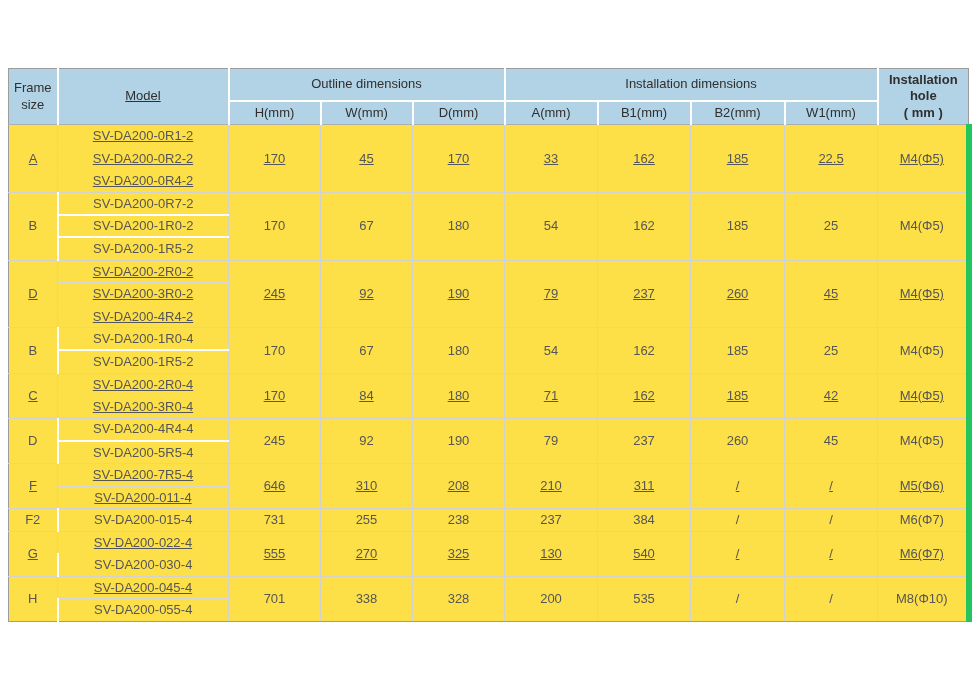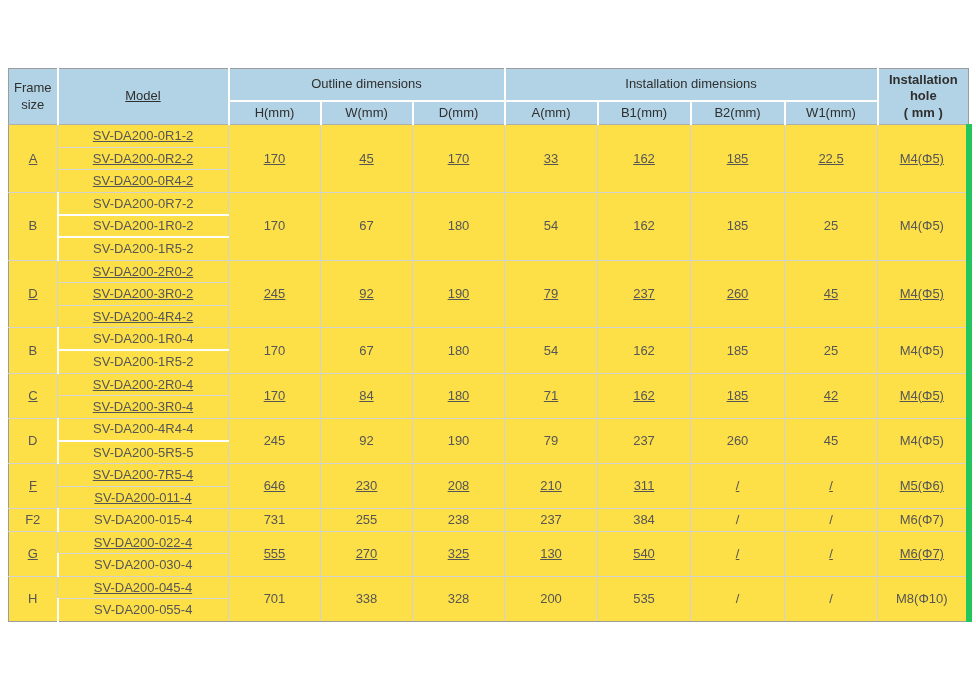--- a/index.html
+++ b/index.html
@@ -187,27 +187,27 @@
           <td class="c-data s-blue g-start" rowspan="2">245</td>
           <td class="c-data s-blue g-start" rowspan="2">92</td>
           <td class="c-data s-blue g-start" rowspan="2">190</td>
           <td class="c-data s-blue g-start" rowspan="2">79</td>
           <td class="c-data s-blue g-start" rowspan="2">237</td>
           <td class="c-data s-blue g-start" rowspan="2">260</td>
           <td class="c-data s-blue g-start" rowspan="2">45</td>
           <td class="c-hole s-blue g-start" rowspan="2">M4(Φ5)</td>
         </tr>
         <tr class="row">
-          <td class="c-model s-blue">SV-DA200-5R5-5</td>
+          <td class="c-model s-blue">SV-DA200-5R5-4</td>
         </tr>
         <tr class="row">
           <td class="c-frame s-white g-start" rowspan="2">F</td>
           <td class="c-model s-white g-start sep-gray">SV-DA200-7R5-4</td>
           <td class="c-data s-white g-start" rowspan="2">646</td>
-          <td class="c-data s-white g-start" rowspan="2">230</td>
+          <td class="c-data s-white g-start" rowspan="2">310</td>
           <td class="c-data s-white g-start" rowspan="2">208</td>
           <td class="c-data s-white g-start" rowspan="2">210</td>
           <td class="c-data s-white g-start" rowspan="2">311</td>
           <td class="c-data s-white g-start" rowspan="2">/</td>
           <td class="c-data s-white g-start" rowspan="2">/</td>
           <td class="c-hole s-white g-start" rowspan="2">M5(Φ6)</td>
         </tr>
         <tr class="row">
           <td class="c-model s-white">SV-DA200-011-4</td>
         </tr>

